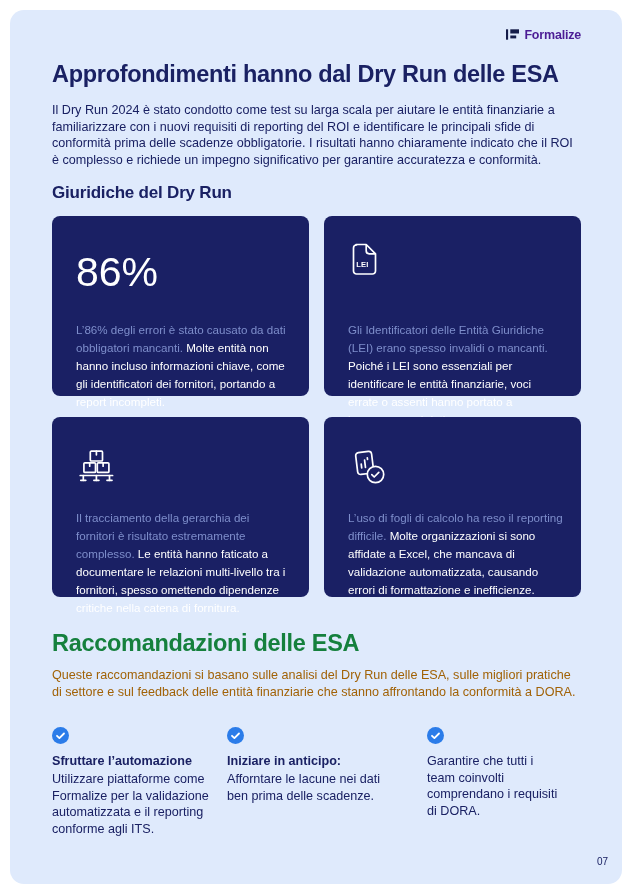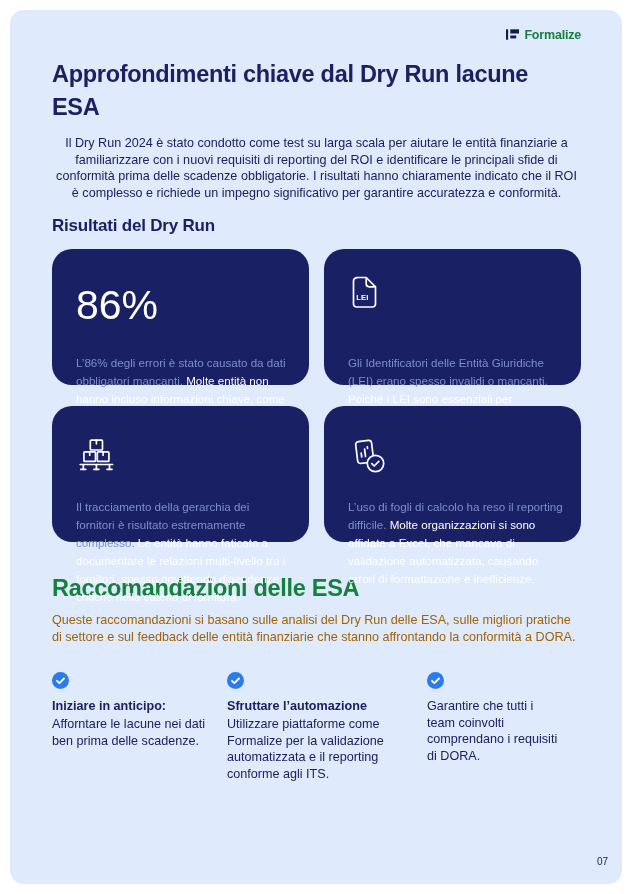--- a/index.html
+++ b/index.html
@@ -8,28 +8,28 @@
     font-family:"Liberation Sans","DejaVu Sans",sans-serif;
     -webkit-font-smoothing:antialiased;
   }
   .panel{
     position:absolute;left:10px;top:10px;width:612px;height:874px;
     background:#dfeafc;border-radius:14px;box-sizing:border-box;
     padding:17px 41px 0 42px;overflow:hidden;
   }
   
   .logo-row{display:flex;justify-content:flex-end;align-items:center;gap:5px;height:15px;}
-  .logo-text{font-size:12.5px;font-weight:700;color:#15803d;letter-spacing:-0.2px;}
+  .logo-text{font-size:12.5px;font-weight:700;color:#4c1d95;letter-spacing:-0.2px;}
   
   .title{margin:16px 0 0;font-size:23.5px;line-height:33px;font-weight:700;color:#1a2163;max-width:515px;letter-spacing:-0.3px;}
-  .intro{margin:11px 0 0;font-size:12.6px;line-height:16.5px;color:#1a2163;max-width:530px;text-align:center;}
+  .intro{margin:11px 0 0;font-size:12.6px;line-height:16.5px;color:#1a2163;max-width:530px;}
   .h2{margin:15px 0 0;font-size:17px;font-weight:700;color:#1a2163;letter-spacing:-0.2px;}
   
   .grid{margin-top:13px;display:grid;grid-template-columns:1fr 1fr;column-gap:15px;row-gap:21px;}
-  .card{background:#1a2064;border-radius:20px;height:136px;box-sizing:border-box;position:relative;color:#ffffff;}
+  .card{background:#1a2064;border-radius:8px;height:180px;box-sizing:border-box;position:relative;color:#ffffff;}
   .stat{position:absolute;top:33px;left:24px;font-size:41px;font-weight:500;color:#ffffff;}
   .card-body{position:absolute;top:93px;left:24px;right:18px;font-size:11.6px;line-height:18px;color:#ffffff;}
   .row2 .card-body{top:80px;}
   .card-icon{position:absolute;top:27px;left:26px;}
   .row2 .card-icon{top:33px;}
   .hl{color:#7e8ecb;}
   
   .rec-title{margin:33px 0 0;font-size:23.5px;font-weight:700;color:#15803d;letter-spacing:-0.3px;}
   .rec-intro{margin:10px 0 0;font-size:12.6px;line-height:17px;color:#a16207;max-width:535px;}
   .rec-cols{margin-top:26px;display:grid;grid-template-columns:175px 200px 1fr;}
@@ -51,24 +51,24 @@
     <span>
       <svg width="13" height="11" viewBox="0 0 13 11">
         <rect x="0" y="0.3" width="2.1" height="10.4" fill="#141c49"></rect>
         <rect x="4.3" y="0.3" width="8.7" height="4.2" fill="#141c49"></rect>
         <rect x="4.3" y="6.5" width="5.9" height="2.9" fill="#141c49"></rect>
       </svg>
     </span>
     <span class="logo-text">Formalize</span>
   </div>
 
-  <h1 class="title">Approfondimenti chiave dal Dry Run lacune ESA</h1>
+  <h1 class="title">Approfondimenti hanno dal Dry Run delle ESA</h1>
   <p class="intro">Il Dry Run 2024 è stato condotto come test su larga scala per aiutare le entità finanziarie a familiarizzare con i nuovi requisiti di reporting del ROI e identificare le principali sfide di conformità prima delle scadenze obbligatorie. I risultati hanno chiaramente indicato che il ROI è complesso e richiede un impegno significativo per garantire accuratezza e conformità.</p>
 
-  <h2 class="h2">Risultati del Dry Run</h2>
+  <h2 class="h2">Giuridiche del Dry Run</h2>
 
   <div class="grid">
 
     <div class="card">
       <div class="stat">86%</div>
       <p class="card-body"><span class="hl">L’86% degli errori è stato causato da dati obbligatori mancanti.</span><span> Molte entità non hanno incluso informazioni chiave, come gli identificatori dei fornitori, portando a report incompleti.</span></p>
     </div>
 
     <div class="card">
       <span class="card-icon">
@@ -120,33 +120,33 @@
 
   <div class="rec-cols">
 
     <div class="rec-col">
       <div class="check">
         <svg width="17" height="17" viewBox="0 0 17 17">
             <circle cx="8.5" cy="8.5" r="8.5" fill="#2b7ce9"></circle>
             <path d="M5 8.8l2.4 2.3 4.6-4.6" stroke="#ffffff" stroke-width="1.8" fill="none" stroke-linecap="round" stroke-linejoin="round"></path>
           </svg>
       </div>
-      <div class="rec-col-title">Iniziare in anticipo:</div>
-      <div class="rec-col-body">Afforntare le lacune nei dati ben prima delle scadenze.</div>
+      <div class="rec-col-title">Sfruttare l’automazione</div>
+      <div class="rec-col-body">Utilizzare piattaforme come Formalize per la validazione automatizzata e il reporting conforme agli ITS.</div>
     </div>
 
     <div class="rec-col">
       <div class="check">
         <svg width="17" height="17" viewBox="0 0 17 17">
             <circle cx="8.5" cy="8.5" r="8.5" fill="#2b7ce9"></circle>
             <path d="M5 8.8l2.4 2.3 4.6-4.6" stroke="#ffffff" stroke-width="1.8" fill="none" stroke-linecap="round" stroke-linejoin="round"></path>
           </svg>
       </div>
-      <div class="rec-col-title">Sfruttare l’automazione</div>
-      <div class="rec-col-body">Utilizzare piattaforme come Formalize per la validazione automatizzata e il reporting conforme agli ITS.</div>
+      <div class="rec-col-title">Iniziare in anticipo:</div>
+      <div class="rec-col-body">Afforntare le lacune nei dati ben prima delle scadenze.</div>
     </div>
 
     <div class="rec-col">
       <div class="check">
         <svg width="17" height="17" viewBox="0 0 17 17">
             <circle cx="8.5" cy="8.5" r="8.5" fill="#2b7ce9"></circle>
             <path d="M5 8.8l2.4 2.3 4.6-4.6" stroke="#ffffff" stroke-width="1.8" fill="none" stroke-linecap="round" stroke-linejoin="round"></path>
           </svg>
       </div>
       <div class="rec-col-body">Garantire che tutti i team coinvolti comprendano i requisiti di DORA.</div>

